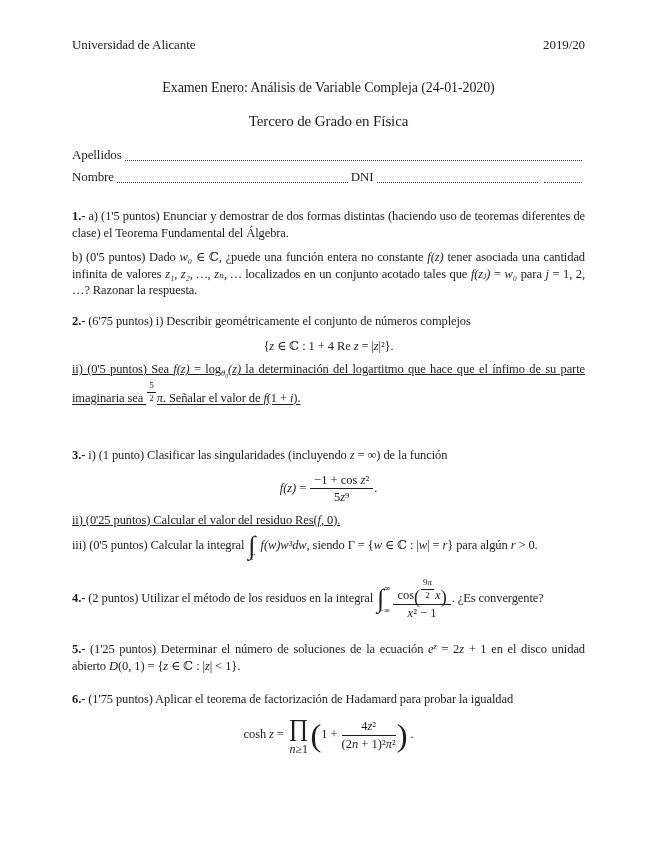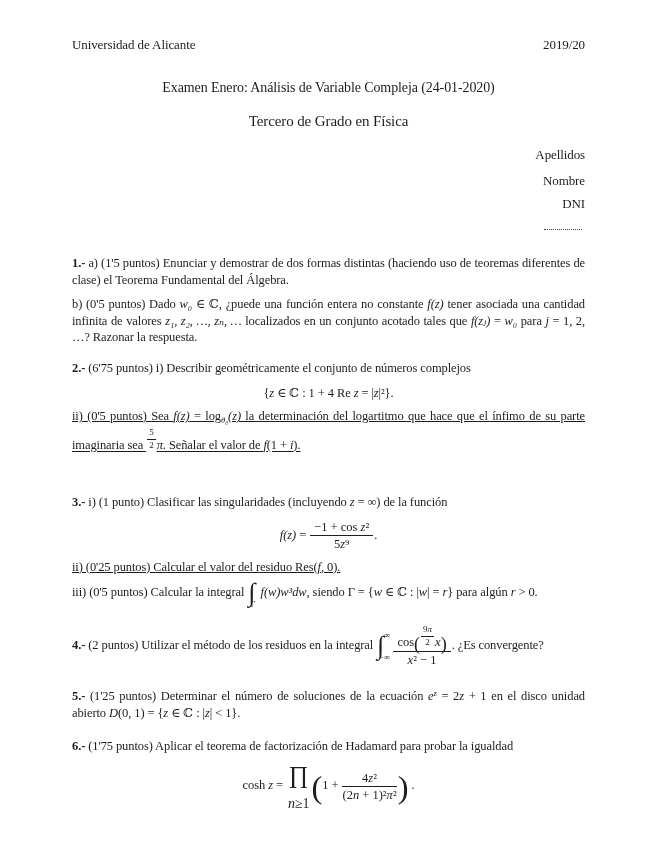--- a/index.html
+++ b/index.html
@@ -7,21 +7,21 @@
   .page{
     box-sizing:border-box;width:655px;height:848px;
     padding:36px 70px 0 72px;
     font-family:"Liberation Serif","DejaVu Serif",serif;
     color:#1d1d1d;font-size:12.5px;letter-spacing:-0.1px;
     background:#ffffff;
   }
   .header{display:flex;justify-content:space-between;font-size:13px;line-height:17px;}
   .title{text-align:center;font-weight:normal;font-size:14px;line-height:18px;margin-top:26px;}
   .subtitle{text-align:center;font-size:15px;line-height:17px;margin-top:16px;}
-  .formline{display:flex;align-items:flex-end;font-size:13px;line-height:19px;margin-top:3px;flex-direction:column;}
+  .formline{display:flex;align-items:flex-end;font-size:13px;line-height:19px;margin-top:3px;}
   .formline.first{margin-top:15px;}
   .flabel{white-space:nowrap;}
   .dots{border-bottom:1.5px dotted #3c3c3c;height:12px;margin:0 3px 3px 3px;}
   .grow{flex:1;}
   .d1{flex:1.5;}
   .d2{flex:1.05;}
   .d3{width:38px;flex:none;}
   .para{margin:0;text-align:justify;line-height:16.5px;}
   .display{text-align:center;margin:9px 0 7px 0;}
   .i{font-style:italic;}
@@ -32,21 +32,21 @@
   .frac.sm{font-size:0.72em;vertical-align:2px;line-height:1.05;}
   .frac.sm .num{padding:0 2px 1px 2px;}
   .bigop{letter-spacing:0;}
   .bigop.side{display:inline-flex;align-items:center;vertical-align:middle;margin:0 2px 0 1px;}
   .bigop.side .g{font-size:26px;line-height:30px;}
   .limcol{display:flex;flex-direction:column;justify-content:space-between;height:32px;font-size:8.5px;line-height:1;}
   .limcol .tlim{margin-top:1px;}
   .limcol .blim{margin-bottom:1px;margin-left:-5px;}
   .bigop.under{display:inline-flex;flex-direction:column;align-items:center;vertical-align:middle;margin:0 2px;}
   .bigop.under .g{font-size:24px;line-height:26px;}
-  .bigop.under .ulim{font-size:14px;line-height:1;margin-top:9px;}
+  .bigop.under .ulim{font-size:12px;line-height:1;margin-top:2px;}
   .msub{font-size:0.68em;vertical-align:-0.35em;letter-spacing:0;}
   .msup{font-size:0.68em;vertical-align:0.5em;letter-spacing:0;}
   .pm{font-size:1.45em;vertical-align:middle;line-height:0;}
   .pl{font-size:2.6em;vertical-align:middle;line-height:0;font-weight:400;}
   .mt2{margin-top:2px;}
   .mt6{margin-top:6px;text-decoration:underline;}
   .mt8{margin-top:8px;}
   .mt14{margin-top:14px;}
   .mt16{margin-top:16px;}
   .mt18{margin-top:18px;}

